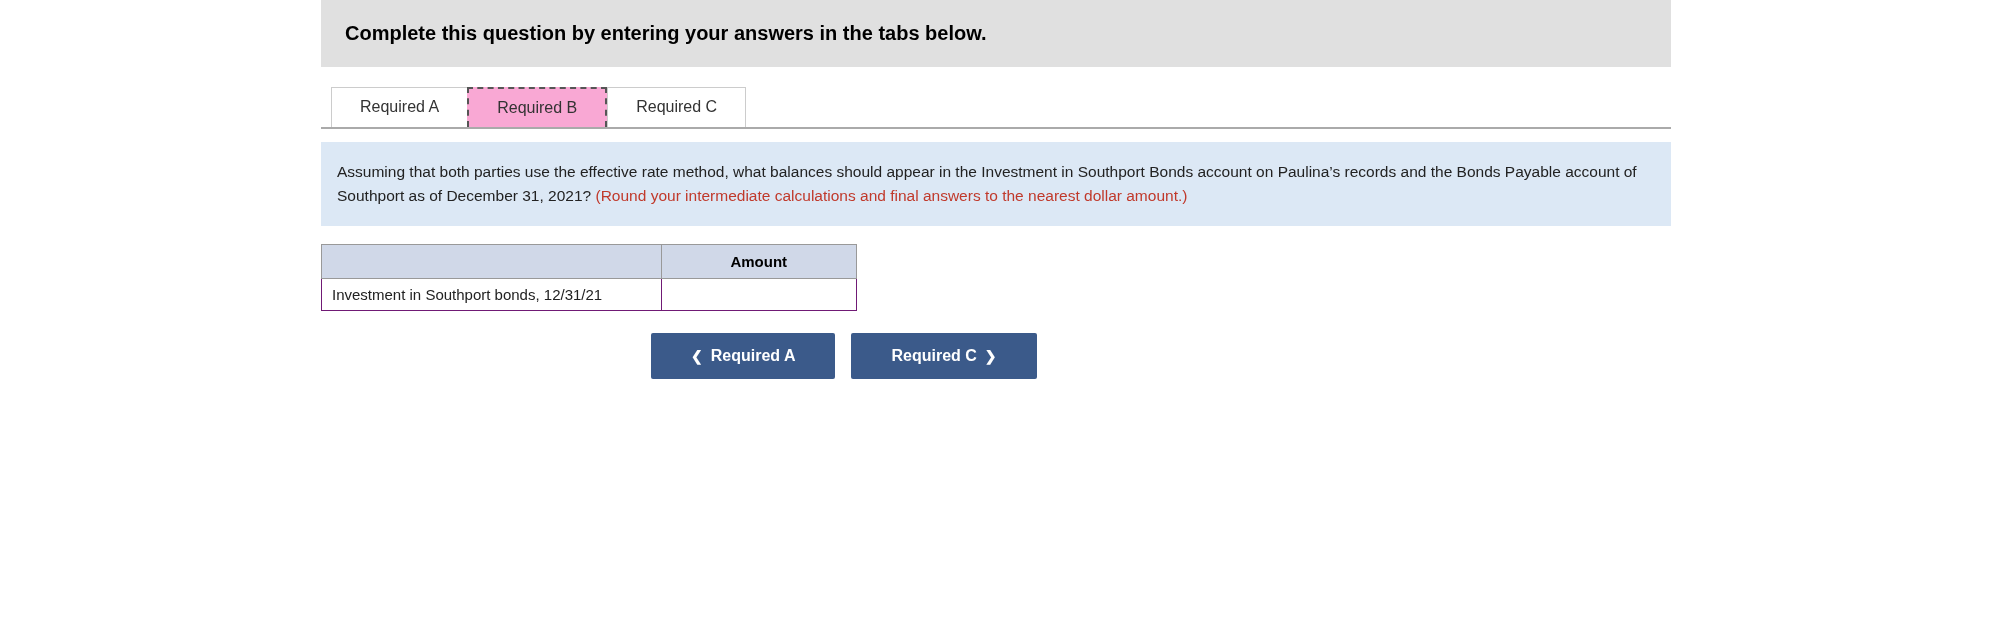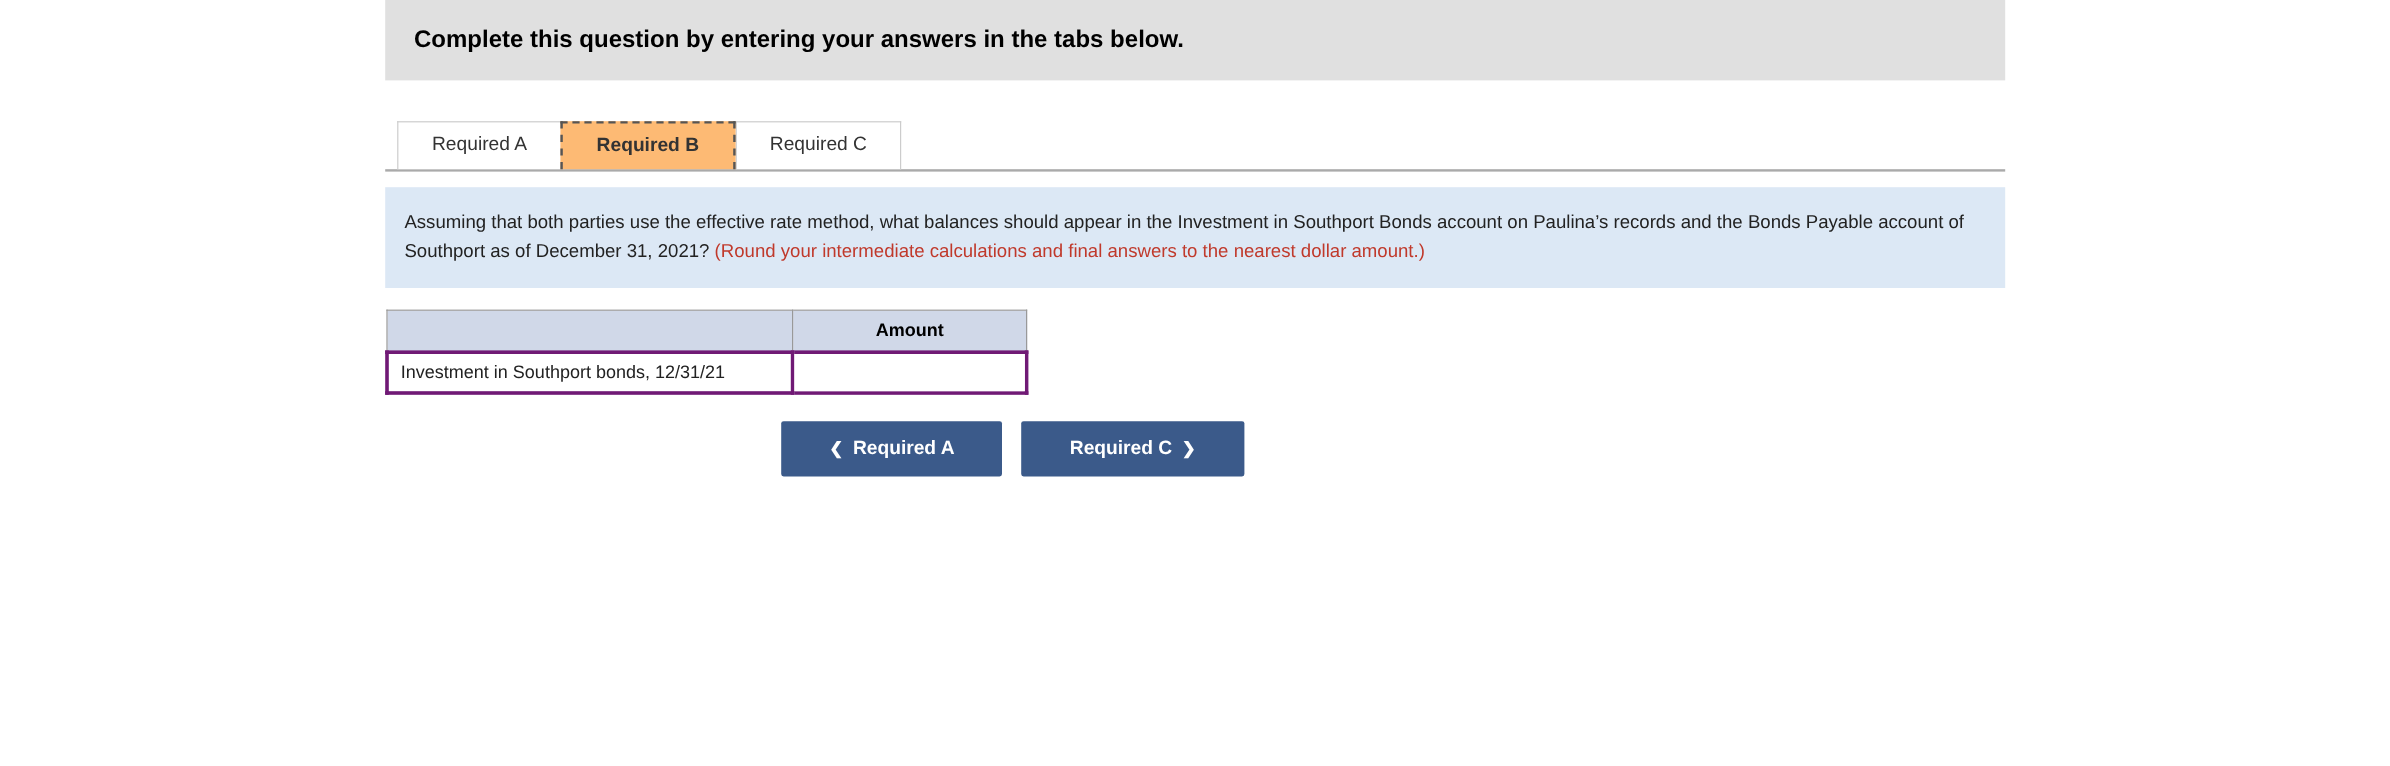--- a/index.html
+++ b/index.html
@@ -17,21 +17,21 @@
 
     .page-wrapper {
       width: 1350px;
       margin: 0 auto;
       padding: 0;
     }
 
     .header-banner {
       background: #e0e0e0;
       padding: 22px 24px;
-      margin-bottom: 18px;
+      margin-bottom: 4px;
     }
 
     .header-text {
       font-size: 20px;
       font-weight: bold;
       color: #000;
     }
 
     .tabs-row {
       display: flex;
@@ -49,22 +49,22 @@
       background: #fff;
       border: 1px solid #ccc;
       border-bottom: none;
       margin-right: 0;
       position: relative;
     }
 
     .tab-active {
       border: 2px dashed #555;
       border-bottom: none;
-      background: #fdba74;
-      font-weight: bold;
+      background: #f9a8d4;
+      font-weight: normal;
       z-index: 2;
     }
 
     .tab-left {
       border-right: none;
     }
 
     .question-box {
       background: #dce8f5;
       padding: 18px 16px;
@@ -96,21 +96,21 @@
     table.answer-table th {
       background: #d0d8e8;
       border: 1px solid #999;
       padding: 8px 18px;
       text-align: center;
       font-size: 15px;
       font-weight: bold;
     }
 
     table.answer-table td {
-      border: 3px solid #701a75;
+      border: 1px solid #701a75;
       padding: 7px 10px;
       font-size: 15px;
       color: #222;
     }
 
     table.answer-table td.label-cell {
       background: #fff;
       width: 330px;
     }
 

